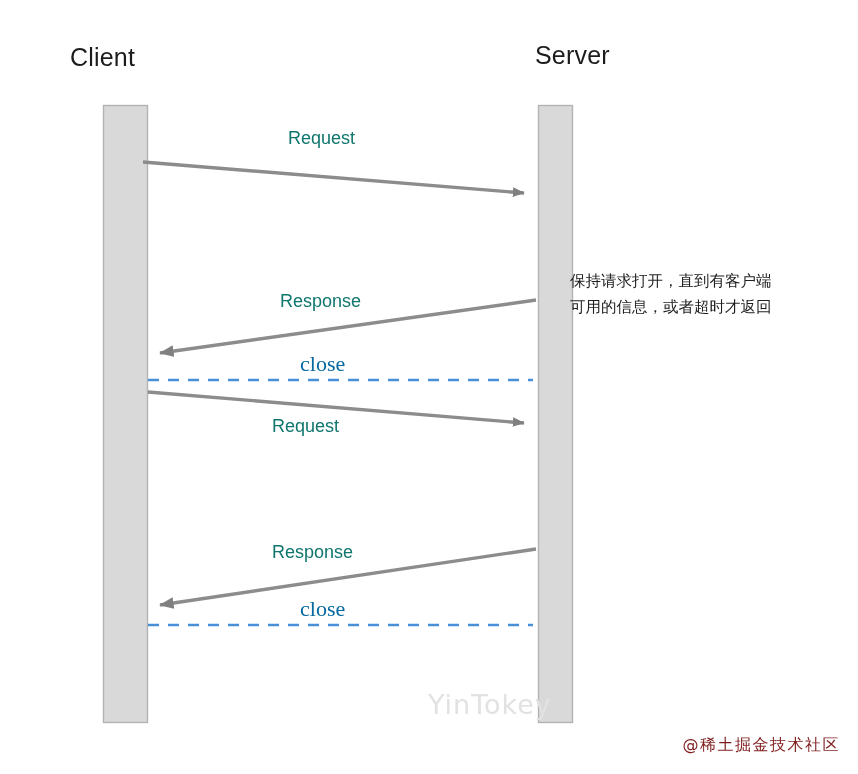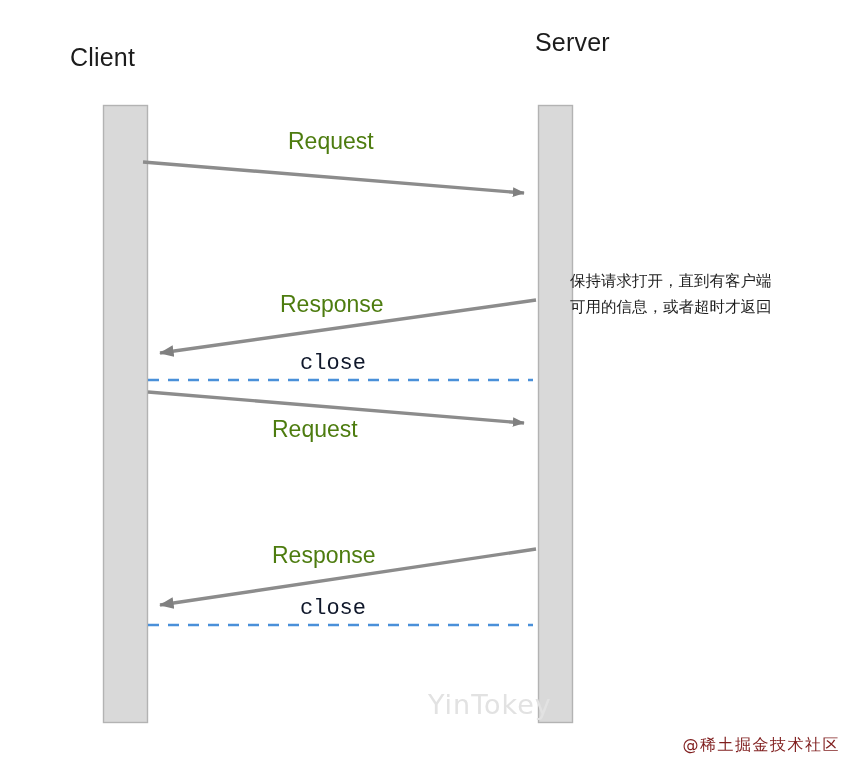--- a/index.html
+++ b/index.html
@@ -26,39 +26,39 @@
   }
   .lane-label {
     position: absolute;
     font-size: 25px;
     color: #1c1c1c;
     font-family: "Liberation Sans", "DejaVu Sans", sans-serif;
     letter-spacing: 0.2px;
     white-space: nowrap;
   }
   #label-client { left: 70px; top: 43px; }
-  #label-server { left: 535px; top: 28px; }
+  #label-server { left: 535px; top: 41px; }
 
   .msg-label {
     position: absolute;
-    font-size: 23px;
-    color: #4d7c0f;
+    font-size: 18px;
+    color: #0f766e;
     font-family: "Liberation Sans", "DejaVu Sans", sans-serif;
     white-space: nowrap;
   }
   #label-request-1  { left: 288px; top: 128px; }
   #label-response-1 { left: 280px; top: 291px; }
   #label-request-2  { left: 272px; top: 416px; }
   #label-response-2 { left: 272px; top: 542px; }
 
   .close-label {
     position: absolute;
     font-size: 22px;
-    color: #0f172a;
-    font-family: Liberation Mono, monospace;
+    color: #0369a1;
+    font-family: Liberation Serif, serif;
     white-space: nowrap;
   }
   #label-close-1 { left: 300px; top: 351px; }
   #label-close-2 { left: 300px; top: 596px; }
 
   #server-note {
     position: absolute;
     left: 570px;
     top: 224px;
     width: 262px;

